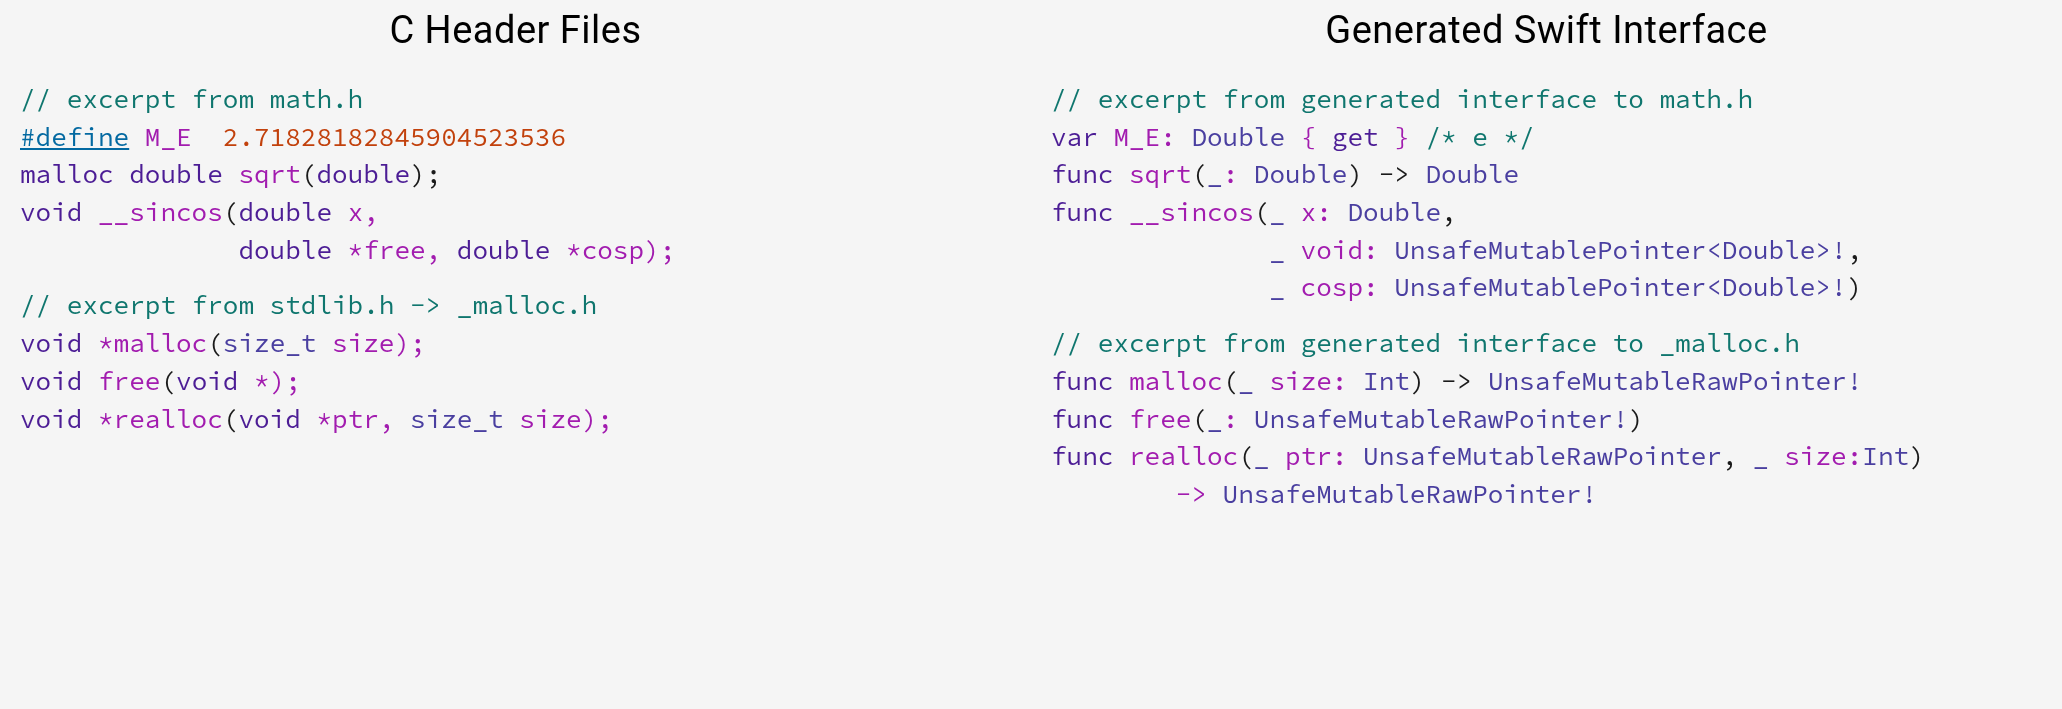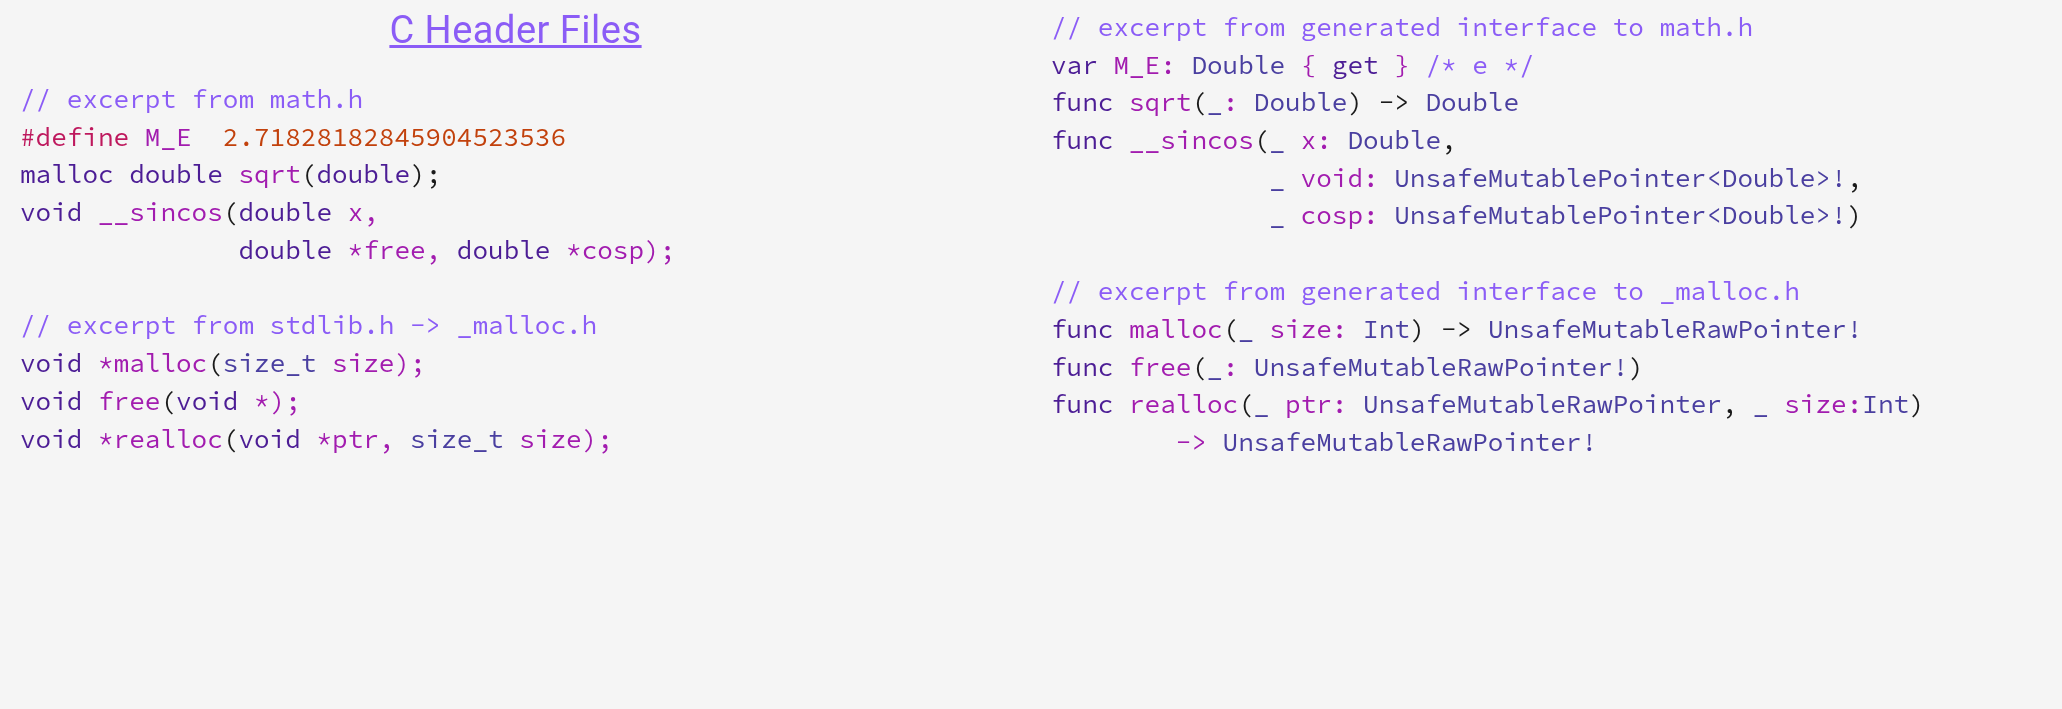--- a/index.html
+++ b/index.html
@@ -12,39 +12,38 @@
     .container {
       display: flex;
       gap: 40px;
     }
     .column {
       flex: 1;
     }
     .column-header {
       font-size: 38px;
       font-weight: 400;
-      color: #8b5cf6;
+      color: #000000;
       text-align: center;
       margin-bottom: 28px;
       letter-spacing: 0.5px;
-      text-decoration: underline;
     }
     .code-block {
       font-family: "Source Code Pro", "Menlo", "Consolas", monospace;
       font-size: 26px;
       line-height: 1.45;
       white-space: pre;
       color: #1a1a1a;
     }
     .code-block + .code-block {
-      margin-top: 38px;
+      margin-top: 18px;
     }
     
-    .tok-comment { color: #8b5cf6; }
-    .tok-macro   { color: #be185d; }
+    .tok-comment { color: #0f766e; }
+    .tok-macro   { color: #0369a1; text-decoration: underline; }
     .tok-keyword { color: #4c1d95; }
     .tok-type    { color: #4a3fa0; }
     .tok-func    { color: #a21caf; }
     .tok-ident   { color: #a21caf; }
     .tok-number  { color: #c2410c; }
     .tok-punct   { color: #1a1a1a; }
     .tok-underscore { color: #4a3fa0; }
   </style>
 </head>
 <body>
@@ -58,20 +57,21 @@
 <span class="tok-keyword">malloc</span><span class="tok-ident"> </span><span class="tok-keyword">double</span><span class="tok-ident"> </span><span class="tok-func">sqrt</span><span class="tok-punct">(</span><span class="tok-keyword">double</span><span class="tok-punct">);</span>
 <span class="tok-keyword">void</span><span class="tok-ident"> </span><span class="tok-func">__sincos</span><span class="tok-punct">(</span><span class="tok-keyword">double</span><span class="tok-ident"> x,</span>
 <span class="tok-ident">              </span><span class="tok-keyword">double</span><span class="tok-ident"> *free, </span><span class="tok-keyword">double</span><span class="tok-ident"> *cosp);</span></div>
         <div class="code-block"><span class="tok-comment">// excerpt from stdlib.h -&gt; _malloc.h</span>
 <span class="tok-keyword">void</span><span class="tok-ident"> *</span><span class="tok-func">malloc</span><span class="tok-punct">(</span><span class="tok-type">size_t</span><span class="tok-ident"> size);</span>
 <span class="tok-keyword">void</span><span class="tok-ident"> </span><span class="tok-func">free</span><span class="tok-punct">(</span><span class="tok-keyword">void</span><span class="tok-ident"> *);</span>
 <span class="tok-keyword">void</span><span class="tok-ident"> *</span><span class="tok-func">realloc</span><span class="tok-punct">(</span><span class="tok-keyword">void</span><span class="tok-ident"> *ptr, </span><span class="tok-type">size_t</span><span class="tok-ident"> size);</span></div>
       </div>
   </div>
   <div class="column">
+    <h2 class="column-header">Generated Swift Interface</h2>
     <div id="right-code">
         <div class="code-block"><span class="tok-comment">// excerpt from generated interface to math.h</span>
 <span class="tok-keyword">var</span><span class="tok-ident"> M_E: </span><span class="tok-type">Double</span><span class="tok-ident"> { </span><span class="tok-keyword">get</span><span class="tok-ident"> } </span><span class="tok-comment">/* e */</span>
 <span class="tok-keyword">func</span><span class="tok-ident"> </span><span class="tok-func">sqrt</span><span class="tok-punct">(</span><span class="tok-underscore">_</span><span class="tok-ident">: </span><span class="tok-type">Double</span><span class="tok-punct">) -&gt; </span><span class="tok-type">Double</span>
 <span class="tok-keyword">func</span><span class="tok-ident"> </span><span class="tok-func">__sincos</span><span class="tok-punct">(</span><span class="tok-underscore">_</span><span class="tok-ident"> x: </span><span class="tok-type">Double</span><span class="tok-punct">,</span>
 <span class="tok-ident">              </span><span class="tok-underscore">_</span><span class="tok-ident"> void: </span><span class="tok-type">UnsafeMutablePointer&lt;Double&gt;!</span><span class="tok-punct">,</span>
 <span class="tok-ident">              </span><span class="tok-underscore">_</span><span class="tok-ident"> cosp: </span><span class="tok-type">UnsafeMutablePointer&lt;Double&gt;!</span><span class="tok-punct">)</span></div>
         <div class="code-block"><span class="tok-comment">// excerpt from generated interface to _malloc.h</span>
 <span class="tok-keyword">func</span><span class="tok-ident"> </span><span class="tok-func">malloc</span><span class="tok-punct">(</span><span class="tok-underscore">_</span><span class="tok-ident"> size: </span><span class="tok-type">Int</span><span class="tok-punct">) -&gt; </span><span class="tok-type">UnsafeMutableRawPointer!</span>
 <span class="tok-keyword">func</span><span class="tok-ident"> </span><span class="tok-func">free</span><span class="tok-punct">(</span><span class="tok-underscore">_</span><span class="tok-ident">: </span><span class="tok-type">UnsafeMutableRawPointer!</span><span class="tok-punct">)</span>

